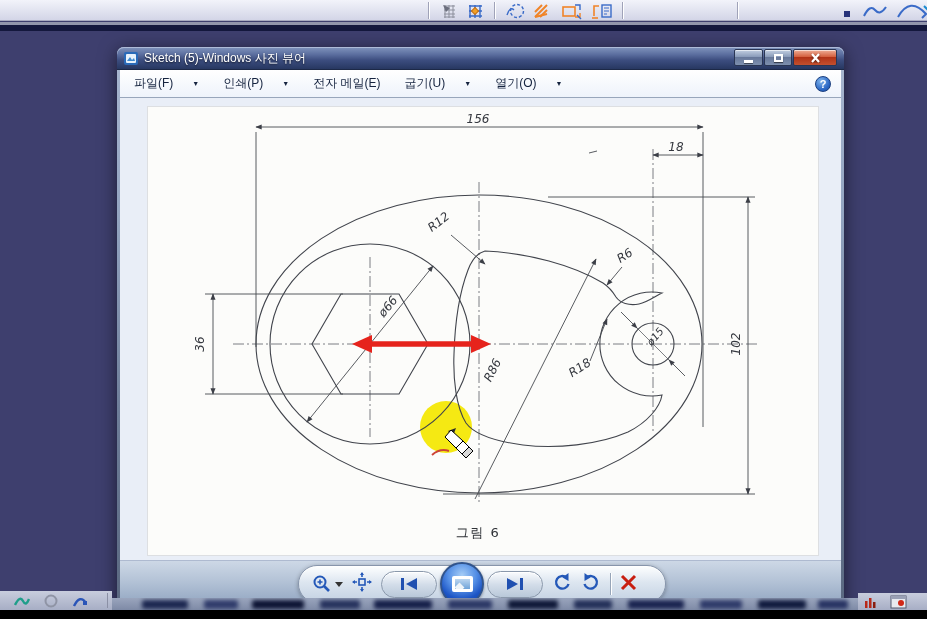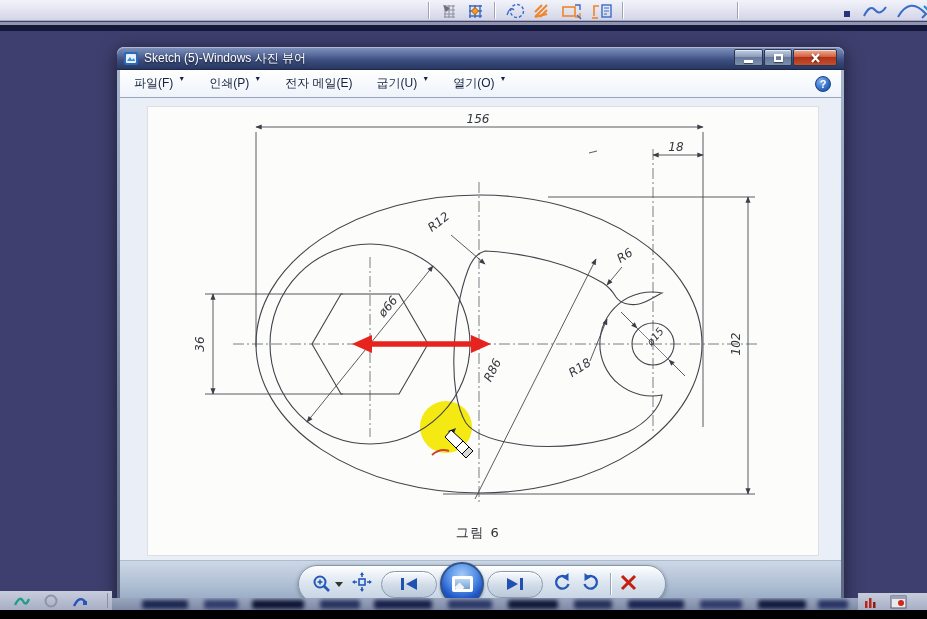--- a/index.html
+++ b/index.html
@@ -29,21 +29,21 @@
     display:flex; align-items:center; justify-content:center;
     background:linear-gradient(#c3cfe2,#8a9cba 45%,#67789a 50%,#7e90af); box-shadow:inset 0 1px 0 rgba(255,255,255,.6); }
   .win-btn.min { width:29px; } .win-btn.max { width:28px; }
   .win-btn.close { width:44px; background:linear-gradient(#efae97,#d4603f 45%,#b13317 50%,#c4502f); }
   .glyph-min { width:9px; height:3px; background:#fff; margin-top:8px; box-shadow:0 1px 1px #0008; }
   .glyph-max { width:9px; height:8px; border:2px solid #fff; box-shadow:0 1px 1px #0008; }
 
   .menubar { margin:0 3px; height:28px; background:linear-gradient(#ffffff,#eef3fb);
     border-bottom:1px solid #98a6bb; display:flex; align-items:center; gap:24px;
     padding:0 14px; position:relative; }
-  .menu-item { font-size:12px; color:#15233f; display:flex; gap:5px; cursor:default; }
+  .menu-item { font-size:12px; color:#15233f; display:flex; align-items:center; gap:19px; cursor:default; }
   .menu-item .arrow { font-size:7px; color:#15233f; }
   .help-btn { position:absolute; right:10px; width:16px; height:16px; border-radius:50%;
     background:radial-gradient(circle at 35% 30%, #7fb4ec, #2a66c4 65%, #1c4c9c);
     color:#fff; font-size:11px; font-weight:bold; display:flex; align-items:center; justify-content:center;
     border:1px solid #1a3f80; }
 
   .content { margin:0 3px; height:462px; background:#e9eef7; position:relative; }
   .photo { position:absolute; left:28px; top:9px; width:670px; height:448px;
     background:#fcfcfa; box-shadow:0 0 0 1px #dddfe2;text-decoration:underline; }
 

